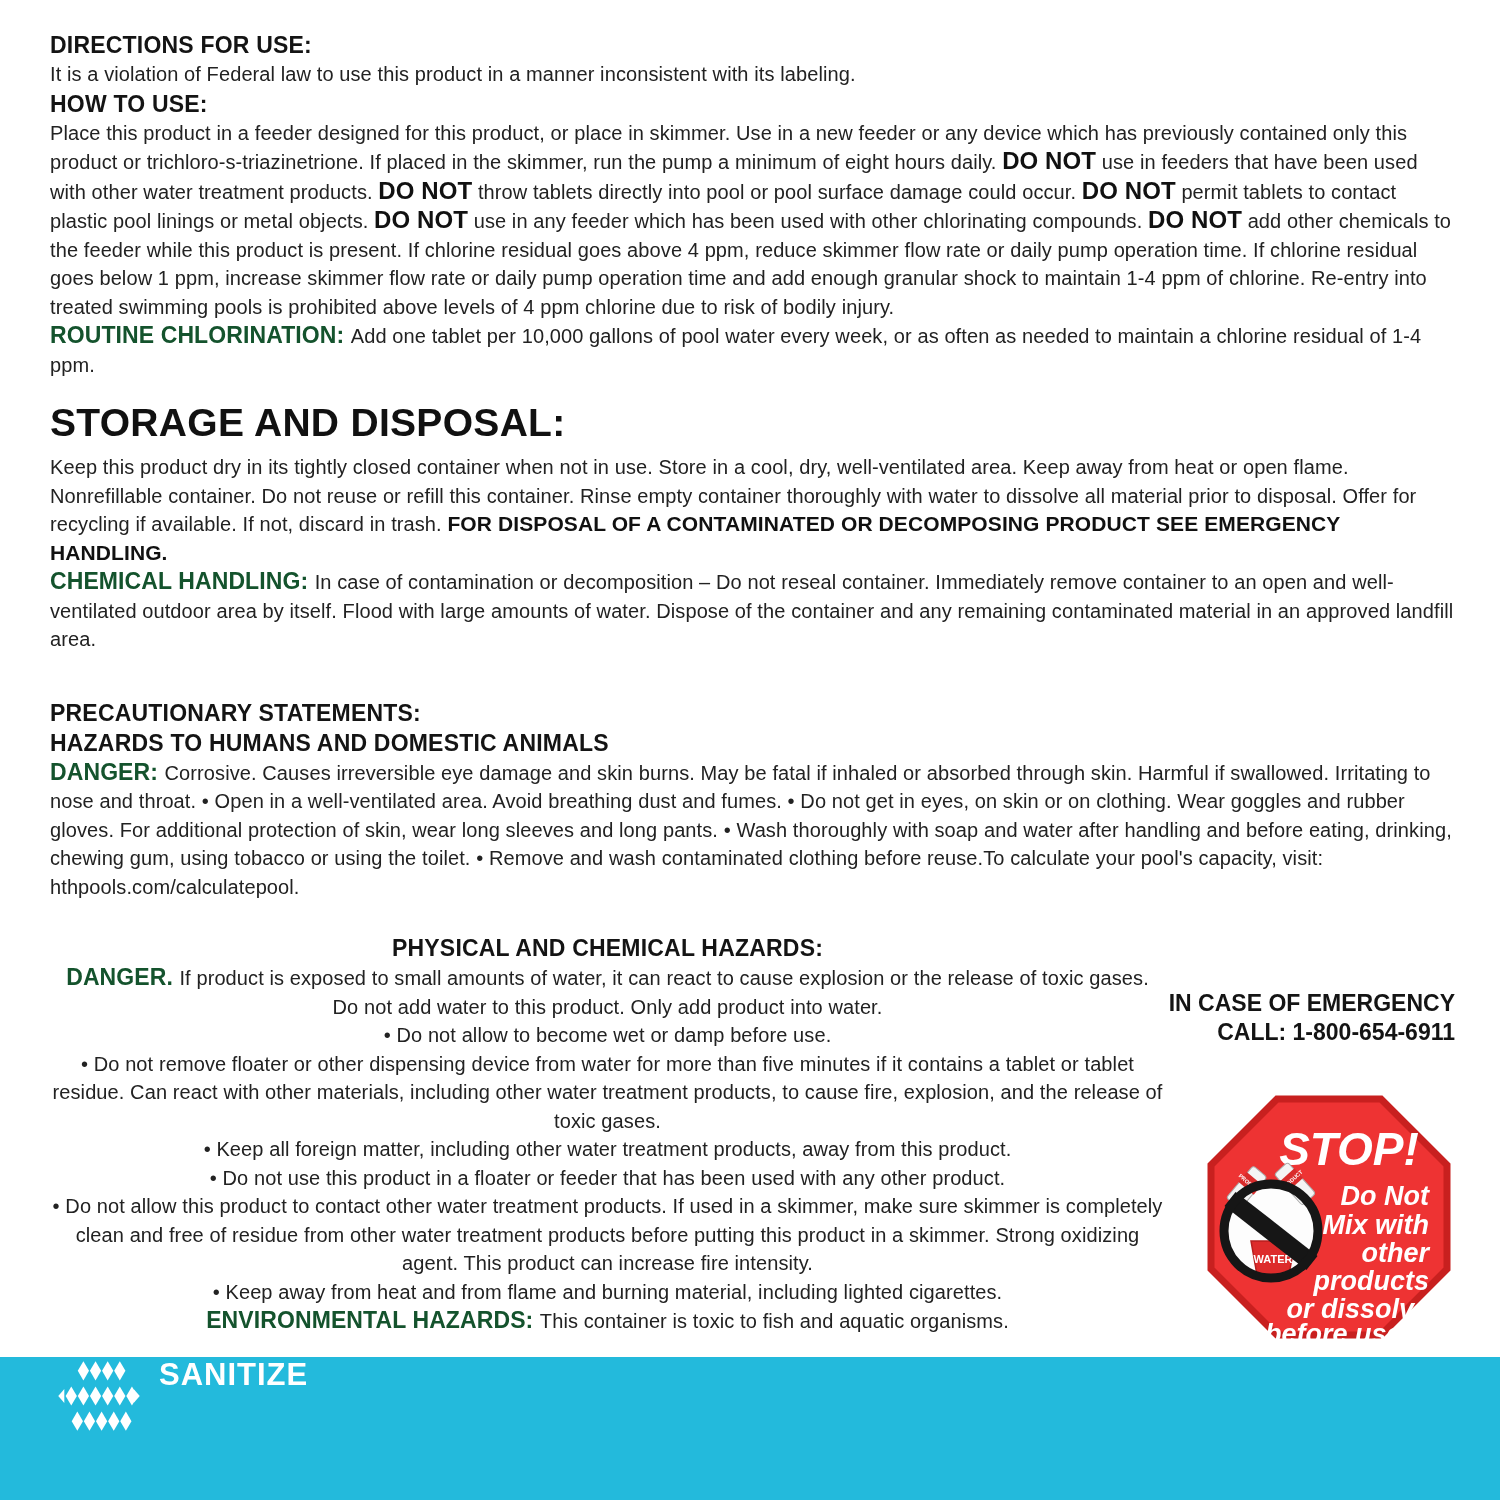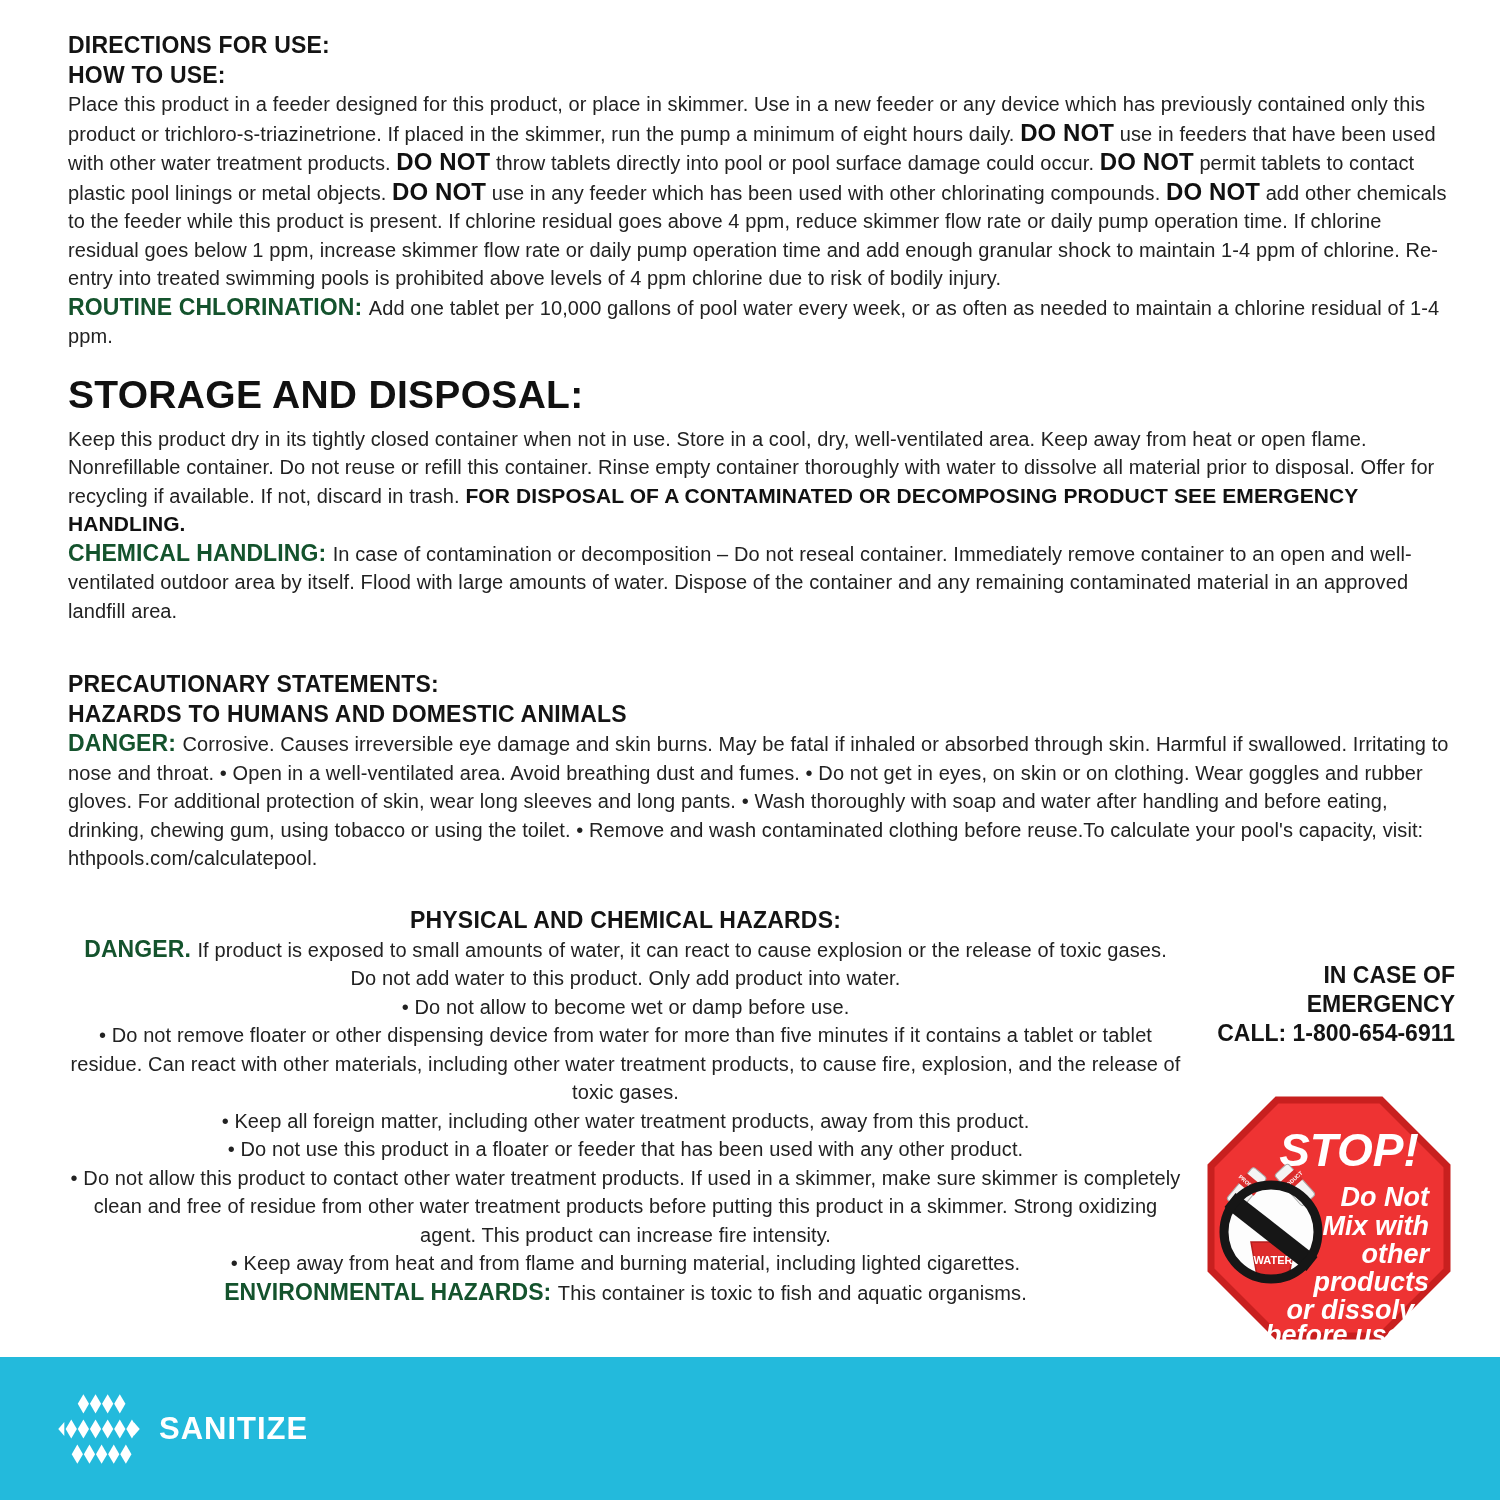--- a/index.html
+++ b/index.html
@@ -4,21 +4,21 @@
 <style>
   html,body { margin:0; padding:0; background:#ffffff; }
   .label {
     position:relative;
     width:1500px; height:1500px;
     background:#ffffff;
     color:#1f1f1f;
     font-family:"Liberation Sans", sans-serif;
     overflow:hidden;
   }
-  .content { padding:30px 45px 0 68px; }
+  .content { padding:30px 45px 0 50px; }
   h1,h2,p { margin:0; }
   .h2 {
     font-size:23px; line-height:30px; font-weight:bold;
     color:#141414; letter-spacing:0.2px;
   }
   .body { font-size:20px; line-height:28.5px; letter-spacing:0.1px; color:#222; }
   .donot { font-weight:bold; font-size:24px; color:#111; }
   .lead  { font-weight:bold; font-size:23px; color:#14532d; }
   .bcaps { font-weight:bold; font-size:21px; color:#111; }
   .h1-storage {
@@ -32,35 +32,36 @@
   .phys-right { flex:1; text-align:right; }
   .emergency { margin-top:56px; font-weight:bold; font-size:23px; line-height:29px; color:#141414; }
   .stop-wrap { margin-top:44px; display:inline-block; }
   svg text { font-family:"Liberation Sans", sans-serif; }
   .stop-title { font-size:46px; font-weight:bold; font-style:italic; fill:#ffffff; text-anchor:middle; }
   .stop-line  { font-size:27px; font-weight:bold; font-style:italic; fill:#ffffff; text-anchor:end; }
   .mini-label { font-size:5.5px; font-weight:bold; fill:#ffffff; text-anchor:middle; }
   .water-label{ font-size:11px; font-weight:bold; fill:#ffffff; text-anchor:middle; }
   .footer {
     position:absolute; left:0; right:0; bottom:0; height:143px;
-    display:flex; align-items:center;
+    display:flex; align-items:flex-start;
   }
   .footer-icon { margin-left:55px; flex:0 0 auto; }
   .sanitize-text {
     color:#ffffff; font-weight:bold; font-size:31px;
     letter-spacing:1px; margin-left:16px;
   }
 </style>
 </head>
 <body>
 
 <div class="label">
   <div class="content">
 
     <h2 class="h2">DIRECTIONS FOR USE:</h2>
+    <p class="body">It is a violation of Federal law to use this product in a manner inconsistent with its labeling.</p>
     <h2 class="h2">HOW TO USE:</h2>
     <p class="body"><span>Place this product in a feeder designed for this product, or place in skimmer. Use in a new feeder or any device which has previously contained only this product or trichloro-s-triazinetrione. If placed in the skimmer, run the pump a minimum of eight hours daily. </span><span class="donot">DO NOT</span><span> use in feeders that have been used with other water treatment products. </span><span class="donot">DO NOT</span><span> throw tablets directly into pool or pool surface damage could occur. </span><span class="donot">DO NOT</span><span> permit tablets to contact plastic pool linings or metal objects. </span><span class="donot">DO NOT</span><span> use in any feeder which has been used with other chlorinating compounds. </span><span class="donot">DO NOT</span><span> add other chemicals to the feeder while this product is present. If chlorine residual goes above 4 ppm, reduce skimmer flow rate or daily pump operation time. If chlorine residual goes below 1 ppm, increase skimmer flow rate or daily pump operation time and add enough granular shock to maintain 1-4 ppm of chlorine. Re-entry into treated swimming pools is prohibited above levels of 4 ppm chlorine due to risk of bodily injury.</span></p>
     <p class="body"><span class="lead">ROUTINE CHLORINATION: </span><span>Add one tablet per 10,000 gallons of pool water every week, or as often as needed to maintain a chlorine residual of 1-4 ppm.</span></p>
 
     <h1 class="h1-storage">STORAGE AND DISPOSAL:</h1>
     <p class="body"><span>Keep this product dry in its tightly closed container when not in use. Store in a cool, dry, well-ventilated area. Keep away from heat or open flame. Nonrefillable container. Do not reuse or refill this container. Rinse empty container thoroughly with water to dissolve all material prior to disposal. Offer for recycling if available. If not, discard in trash. </span><span class="bcaps">FOR DISPOSAL OF A CONTAMINATED OR DECOMPOSING PRODUCT SEE EMERGENCY HANDLING.</span></p>
     <p class="body"><span class="lead">CHEMICAL HANDLING: </span><span>In case of contamination or decomposition – Do not reseal container. Immediately remove container to an open and well-ventilated outdoor area by itself. Flood with large amounts of water. Dispose of the container and any remaining contaminated material in an approved landfill area.</span></p>
 
     <div class="gap44"></div>
 

